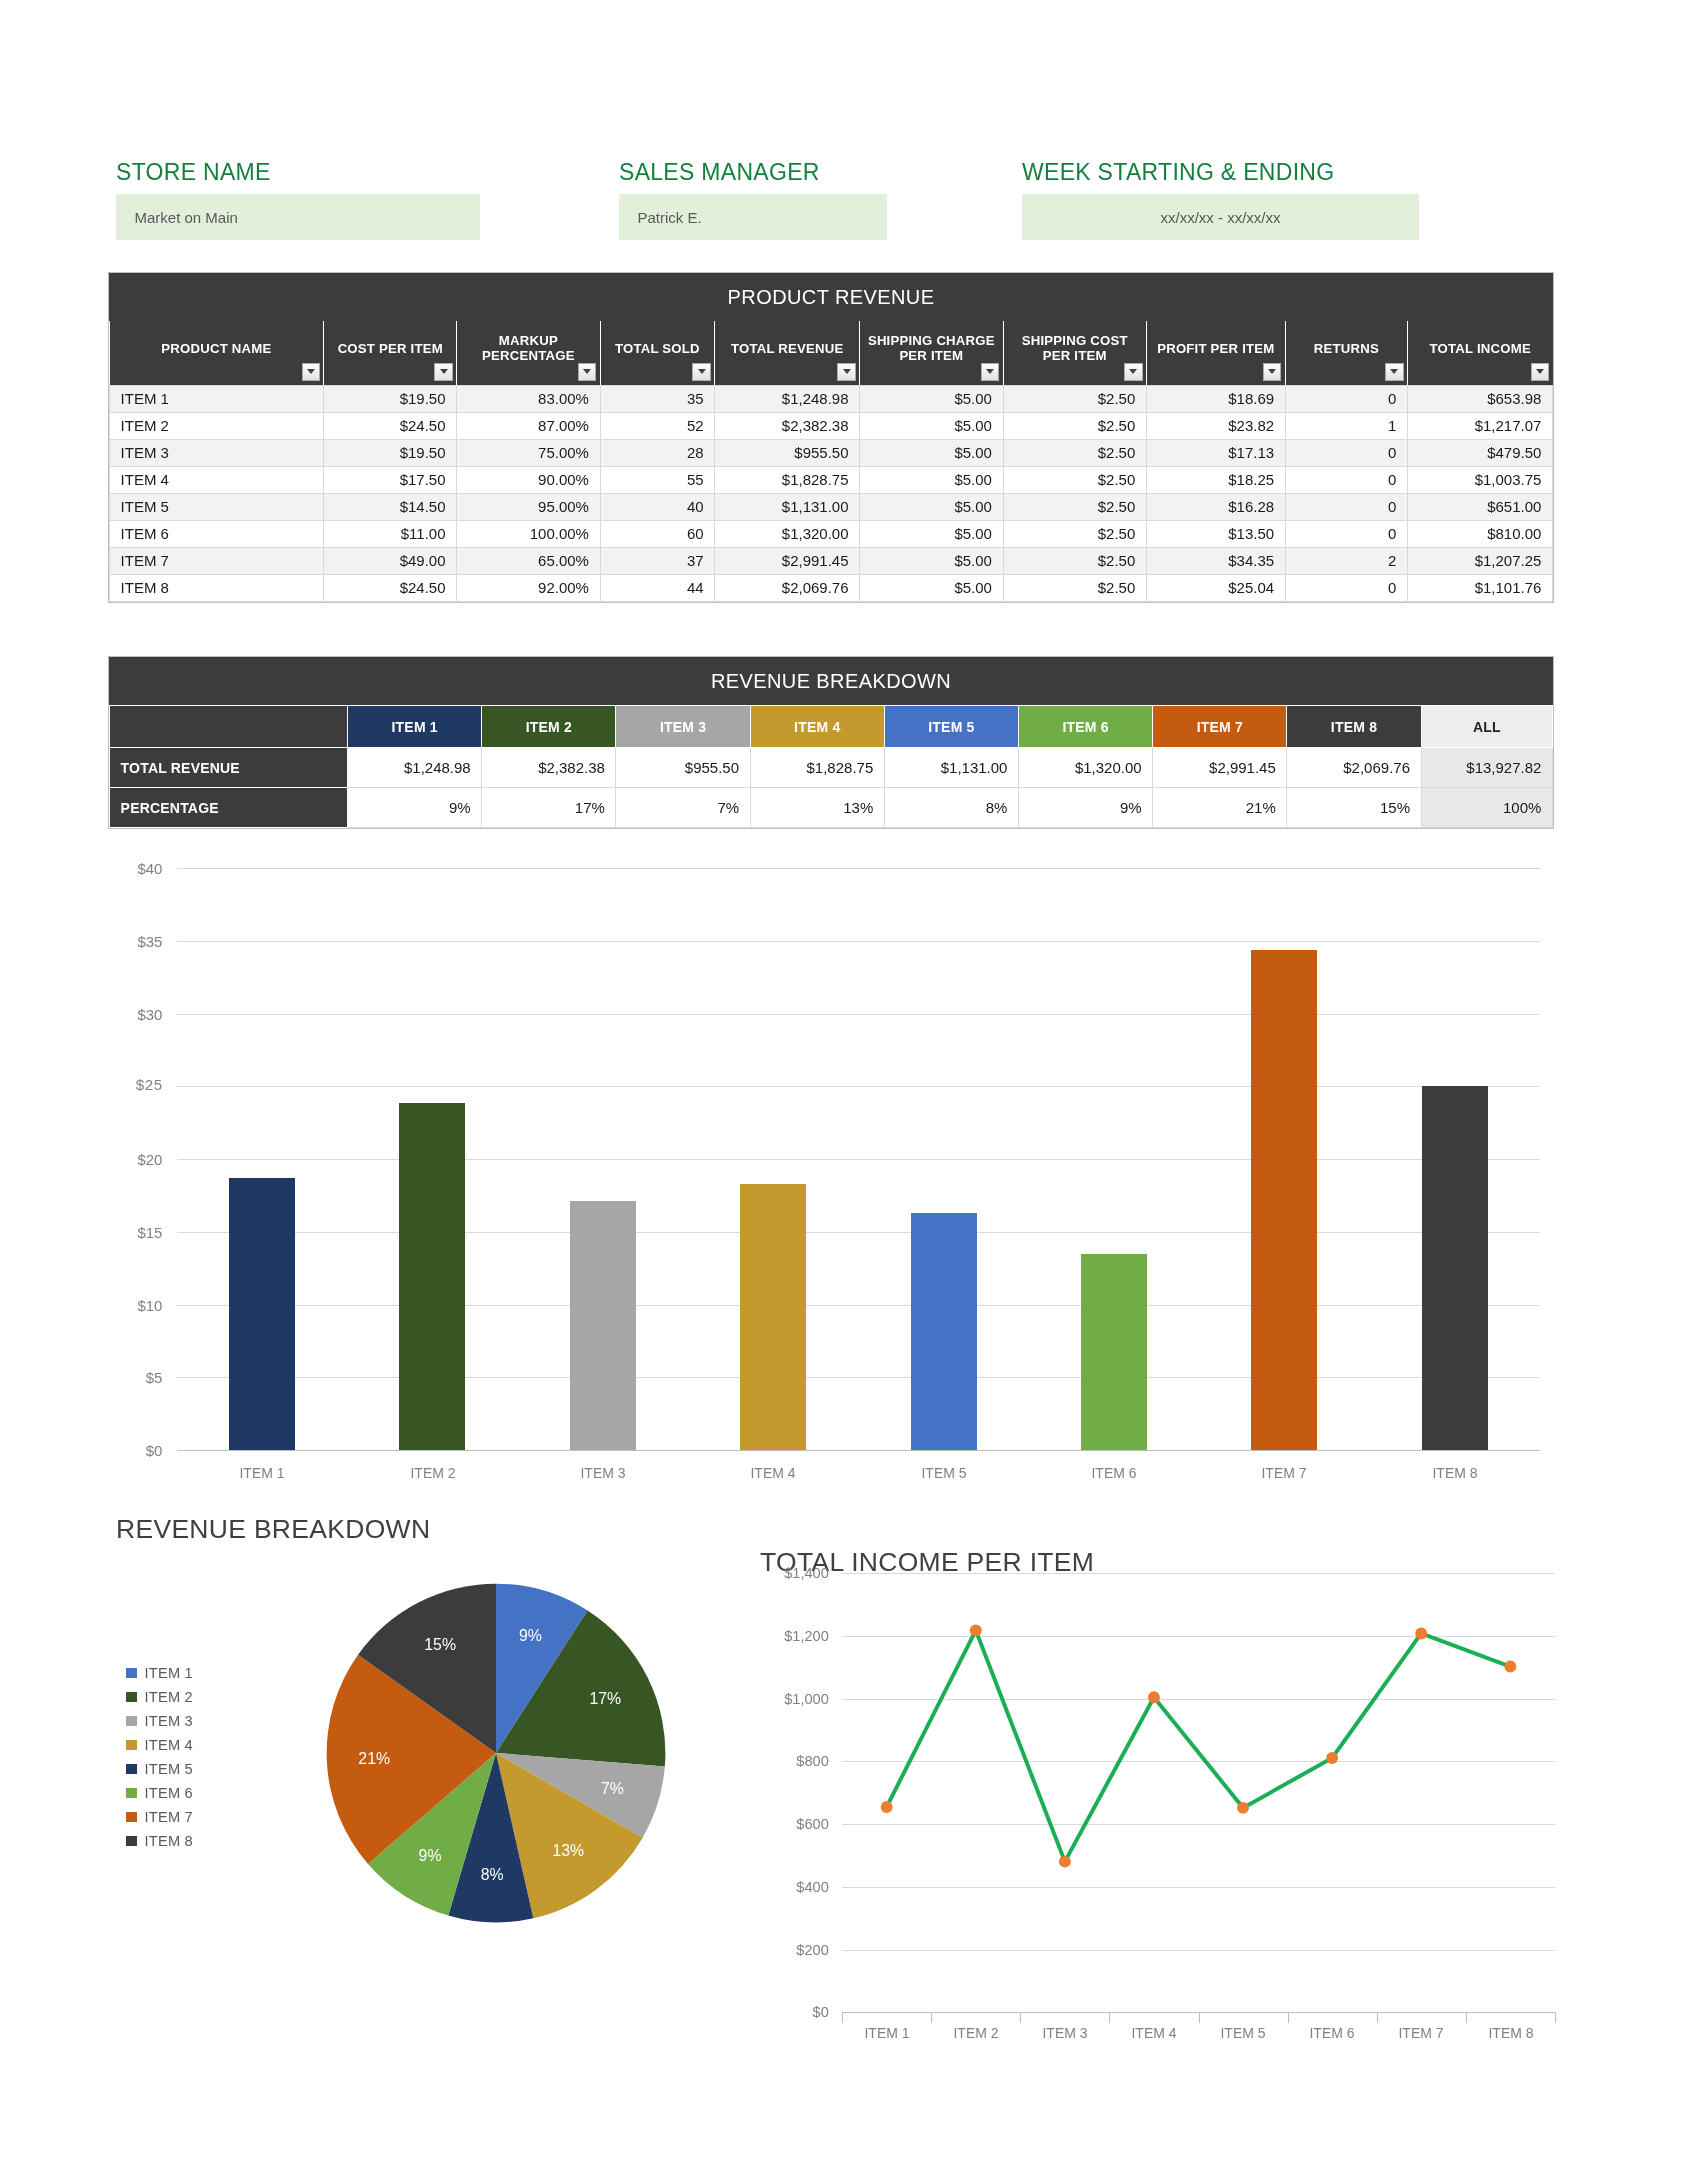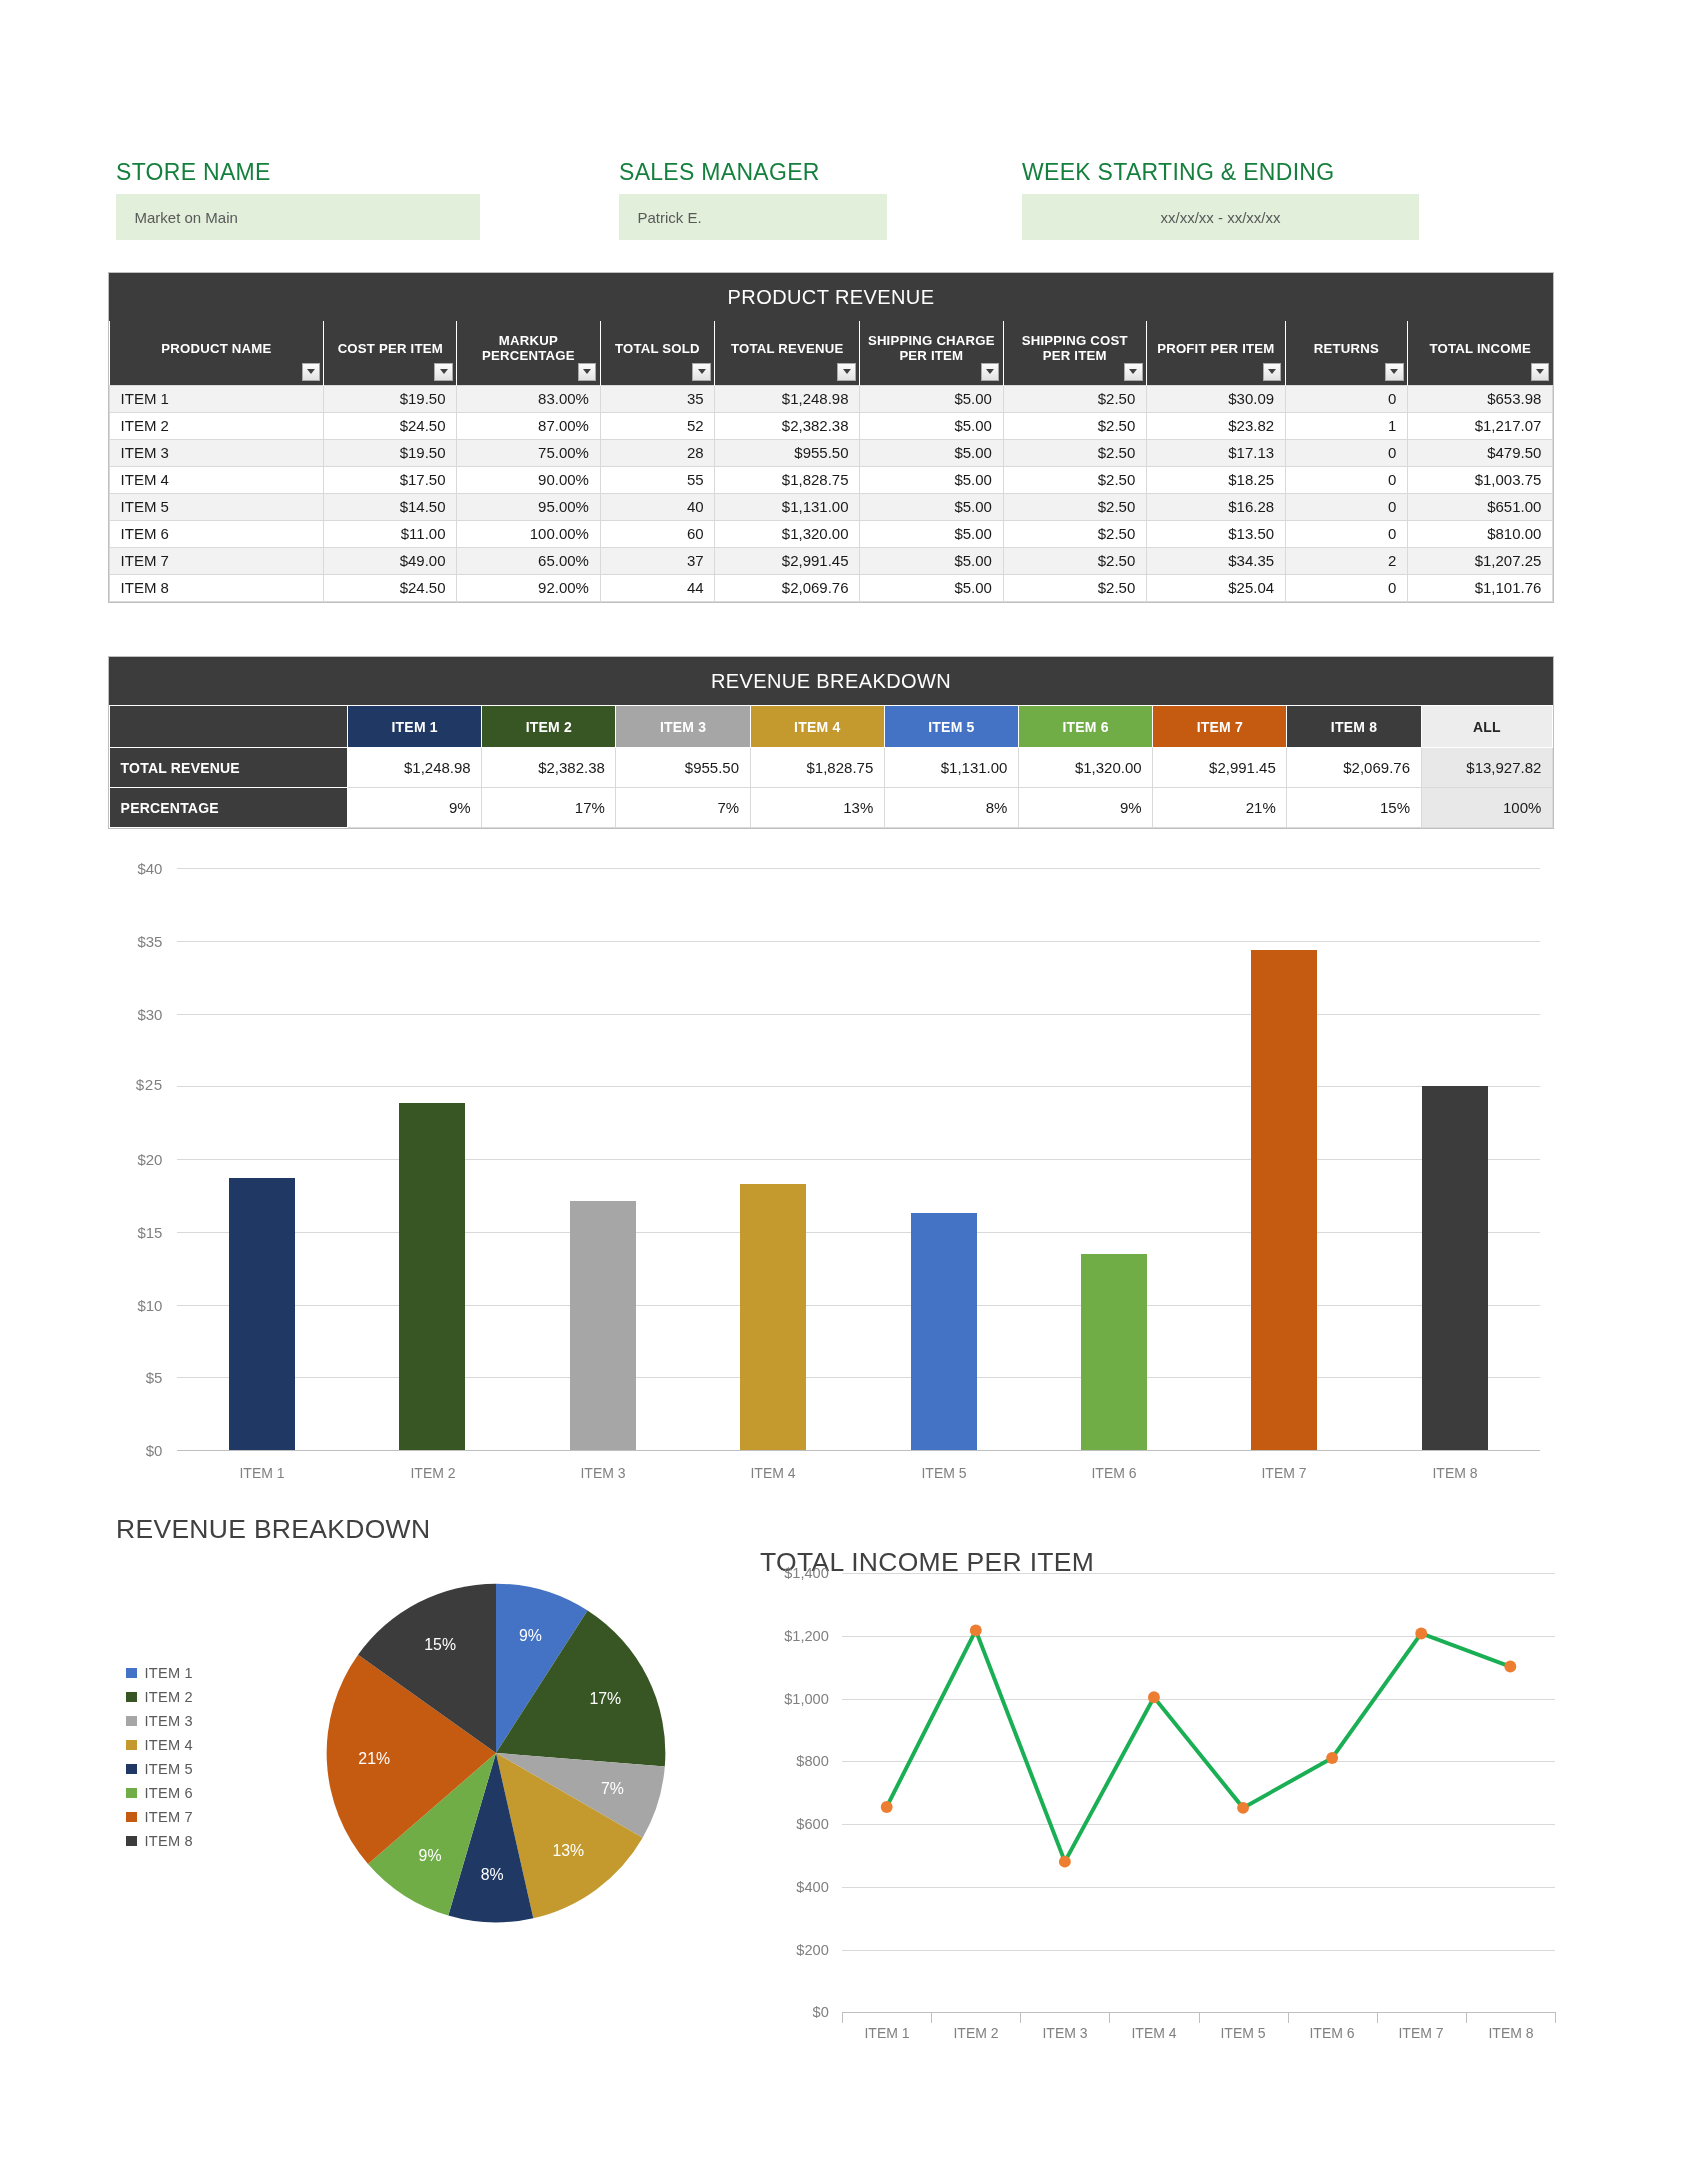--- a/index.html
+++ b/index.html
@@ -229,21 +229,21 @@
         </thead>
       <tbody class="pr-body" id="pr-body">
           <tr>
             <td class="name">ITEM 1</td>
             <td>$19.50</td>
             <td>83.00%</td>
             <td>35</td>
             <td>$1,248.98</td>
             <td>$5.00</td>
             <td>$2.50</td>
-            <td>$30.09</td>
+            <td>$18.69</td>
             <td>0</td>
             <td>$653.98</td>
           </tr>
           <tr>
             <td class="name">ITEM 2</td>
             <td>$24.50</td>
             <td>87.00%</td>
             <td>52</td>
             <td>$2,382.38</td>
             <td>$5.00</td>

